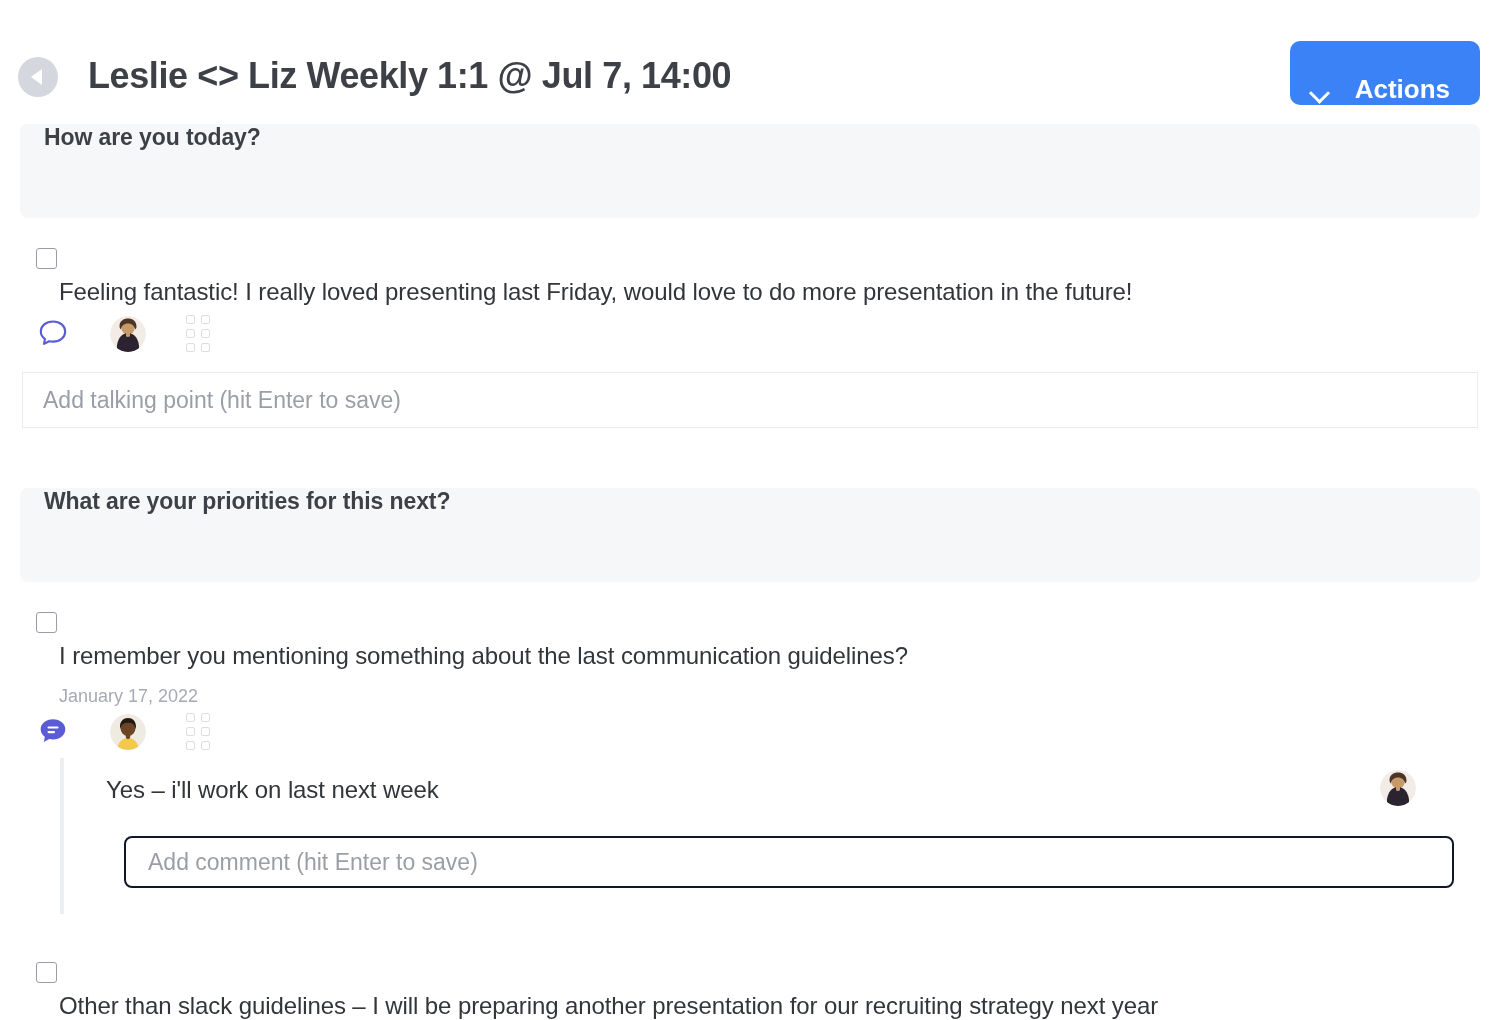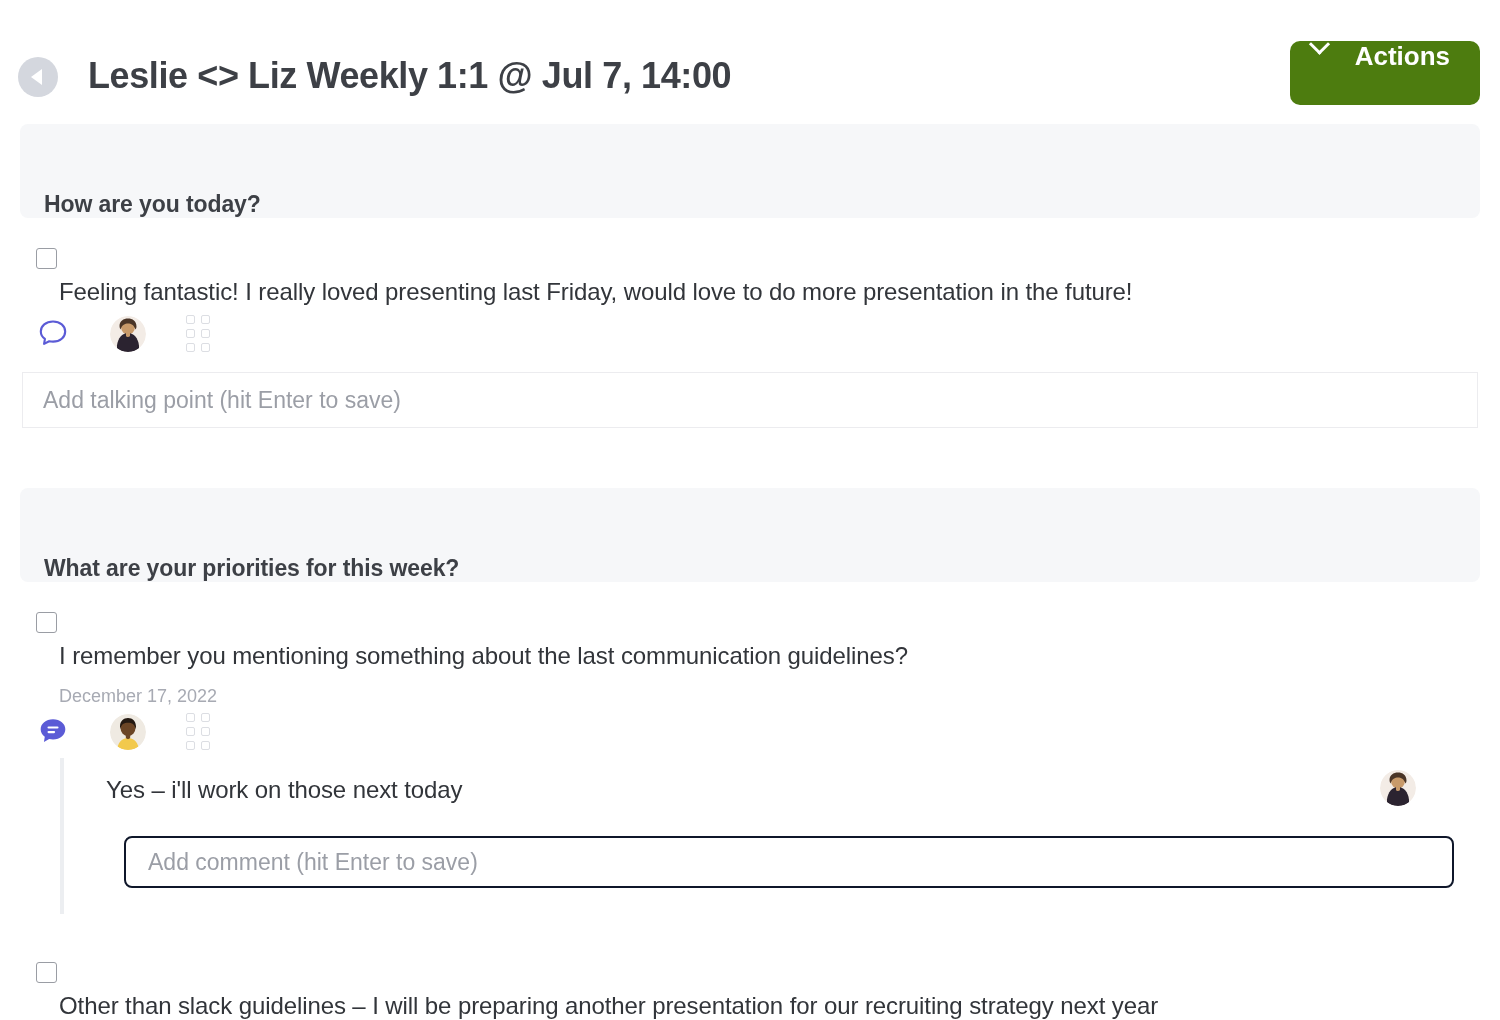--- a/index.html
+++ b/index.html
@@ -39,28 +39,28 @@
   .page-title {
     font-size: 36px;
     font-weight: 700;
     color: #3d4046;
     letter-spacing: -0.4px;
     margin-left: 30px;
     white-space: nowrap;
   }
   .spacer { flex: 1 1 auto; }
   .actions-btn {
-    background: #4d7c0f;
+    background: #3b82f6;
     color: #ffffff;
     border: none;
     border-radius: 10px;
     height: 64px;
     padding: 0 30px 0 22px;
     display: flex;
-    align-items: flex-start;
+    align-items: flex-end;
     gap: 28px;
     font-size: 26px;
     font-weight: 700;
     font-family: "Liberation Sans", sans-serif;
     cursor: pointer;
     margin-right: 0px;
     margin-top: -6px;
   }
   .actions-btn .chev {
     display: inline-block;
@@ -71,21 +71,21 @@
   }
 
   
   .content { padding: 0 20px; }
 
   .section-header {
     background: #f6f7f9;
     border-radius: 8px;
     height: 94px;
     display: flex;
-    align-items: flex-end;
+    align-items: flex-start;
     padding: 0 24px;
   }
   .section-header .label {
     font-size: 23px;
     font-weight: 700;
     color: #3d4046;
     letter-spacing: -0.1px;
   }
 
   
@@ -273,28 +273,28 @@
       </div>
     </div>
 
     <div class="input-wrap">
       <input class="text-input" type="text" readonly="" placeholder="Add talking point (hit Enter to save)" style="">
     </div>
 
     <div class="gap-md"></div>
 
     <div class="section-header">
-      <span class="label">What are your priorities for this week?</span>
+      <span class="label">What are your priorities for this next?</span>
     </div>
 
     <div class="tp-row withdate">
       <div class="checkbox"></div>
       <div class="tp-body">
         <div class="tp-text">I remember you mentioning something about the last communication guidelines?</div>
-        <div class="tp-date">December 17, 2022</div>
+        <div class="tp-date">January 17, 2022</div>
       </div>
       <div class="tp-tools">
         <span class="icon-btn">
           <svg class="comment-icon" viewBox="0 0 24 24">
             <path d="M12 3c-5 0-8.7 3.1-8.7 7.1 0 2.1 1.1 4 2.9 5.3l-.6 3.6 3.7-2c.84.2 1.75.3 2.7.3 5 0 8.7-3.2 8.7-7.2S17 3 12 3z" fill="#5b5bd6"></path>
             <rect x="8.1" y="8.1" width="7.8" height="1.5" rx=".75" fill="#fff"></rect>
             <rect x="8.1" y="11.3" width="5.4" height="1.5" rx=".75" fill="#fff"></rect>
           </svg>
         </span>
         <span class="avatar">
@@ -319,21 +319,21 @@
             <i></i>
             <i></i>
             <i></i>
             <i></i>
         </span>
       </div>
     </div>
 
     <div class="thread">
       <div class="comment-row">
-        <div class="comment-text">Yes – i'll work on those next today</div>
+        <div class="comment-text">Yes – i'll work on last next week</div>
         <span class="avatar comment-avatar">
           <svg width="36" height="36" viewBox="0 0 36 36">
             <defs>
                 <clipPath id="c3">
                   <circle cx="18" cy="18" r="18"></circle>
                 </clipPath>
               </defs>
             <g clip-path="url(#c3)">
               <rect width="36" height="36" fill="#f3ece6"></rect>
               <ellipse cx="18" cy="11" rx="7" ry="7.4" fill="#c89a6a"></ellipse>

